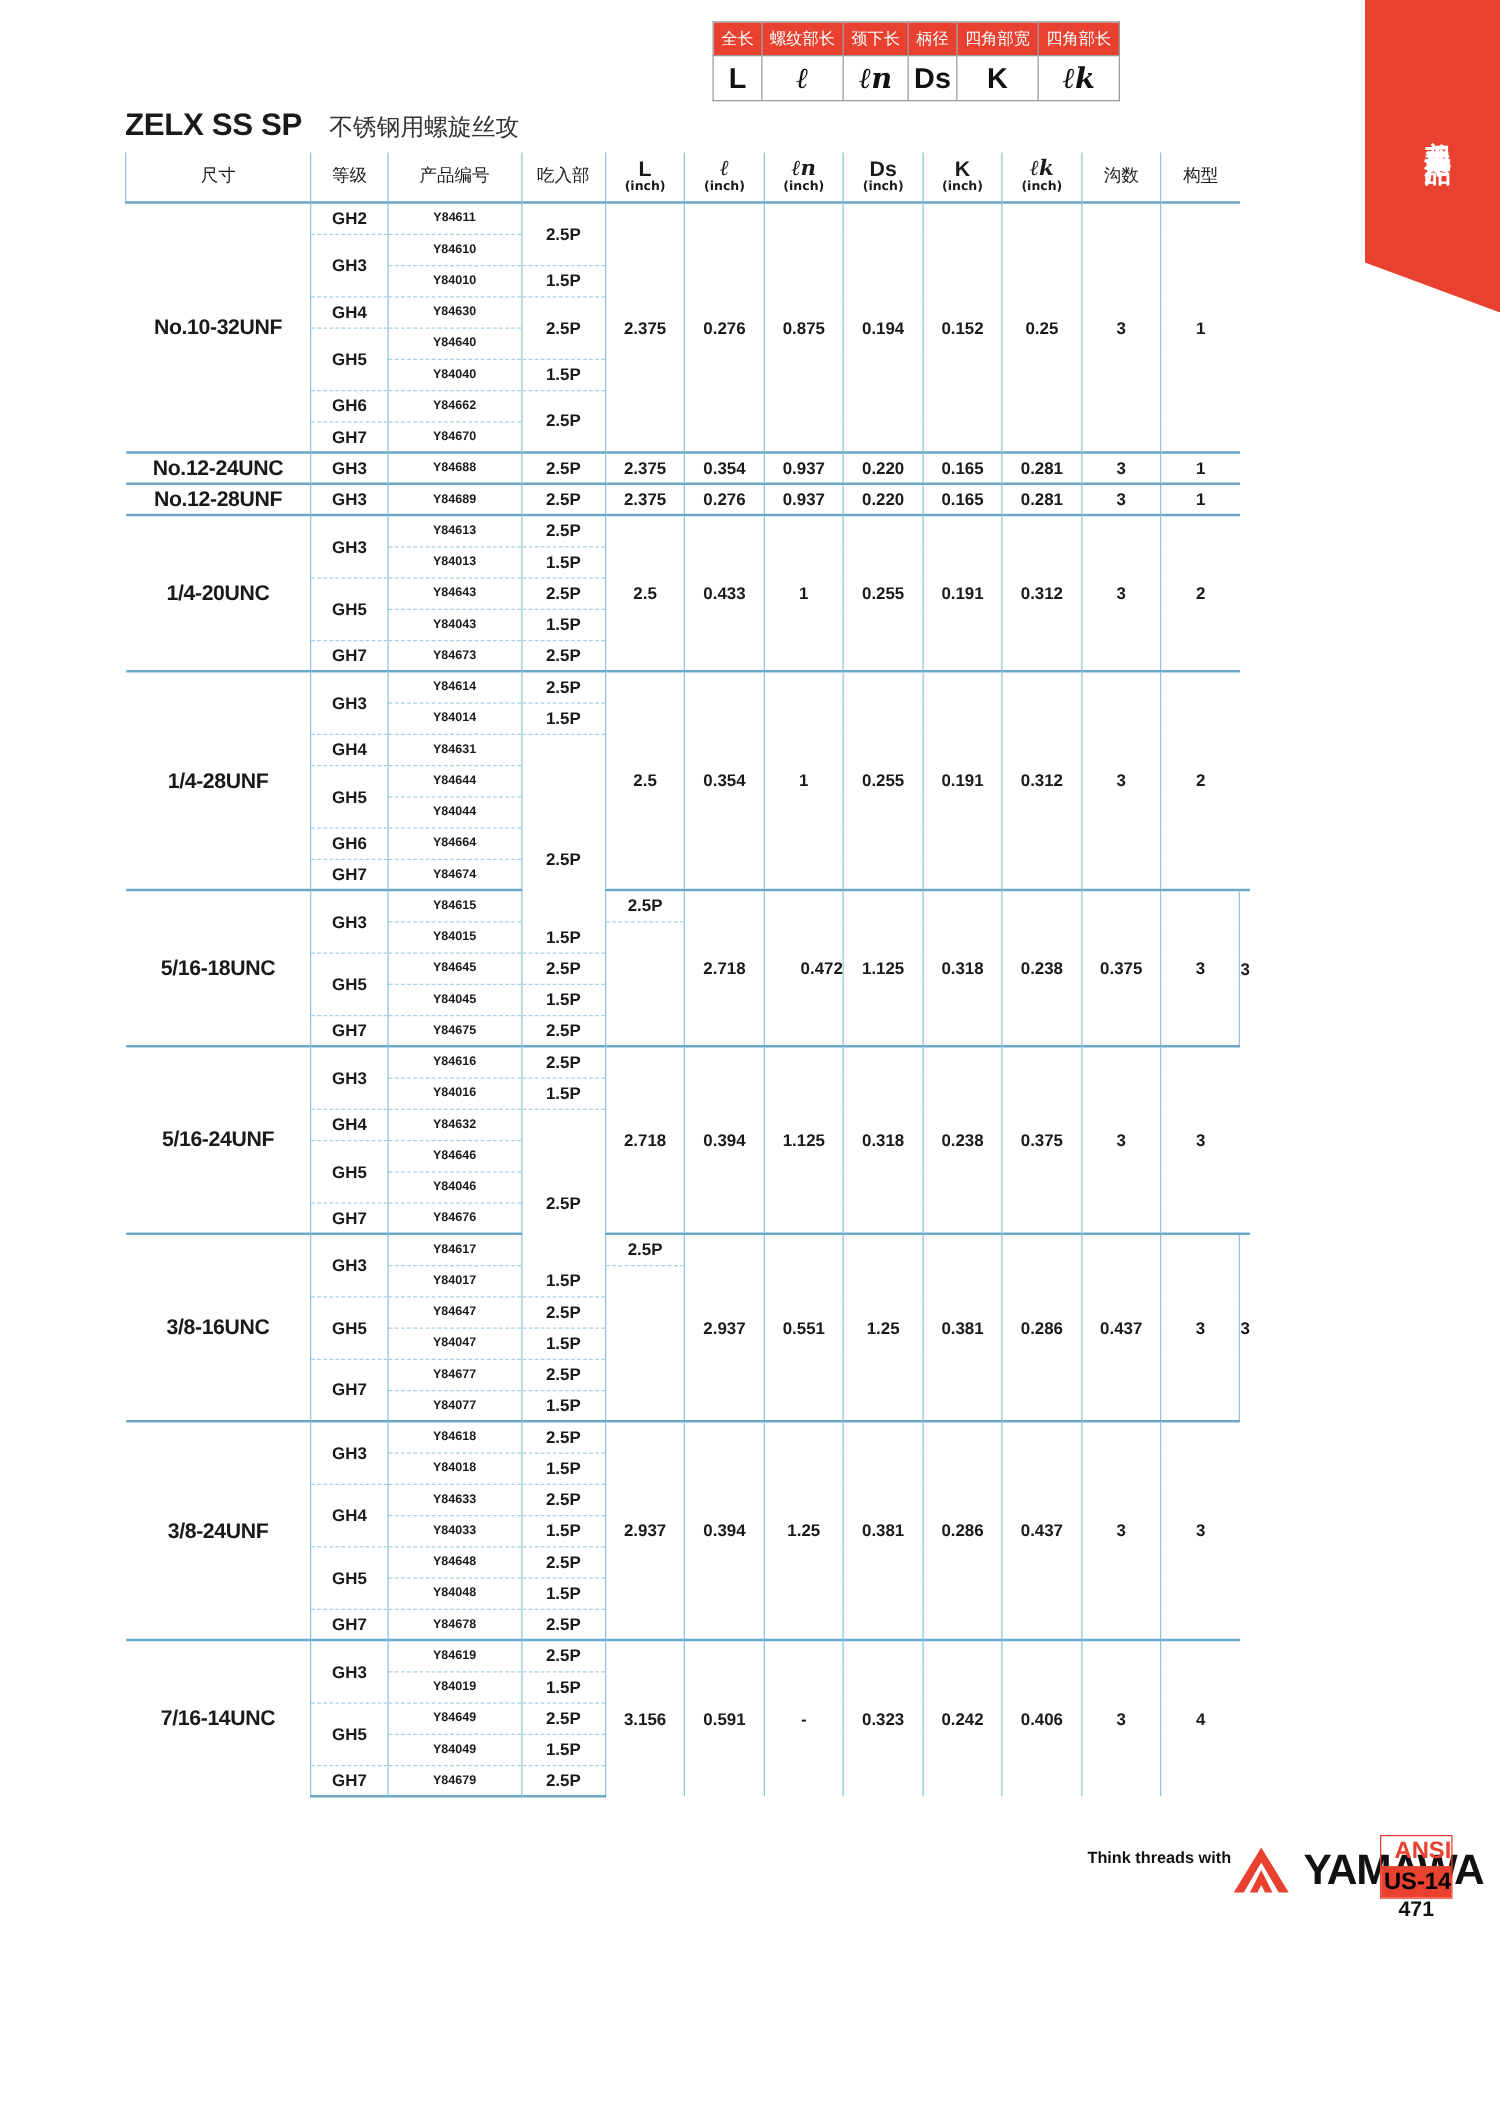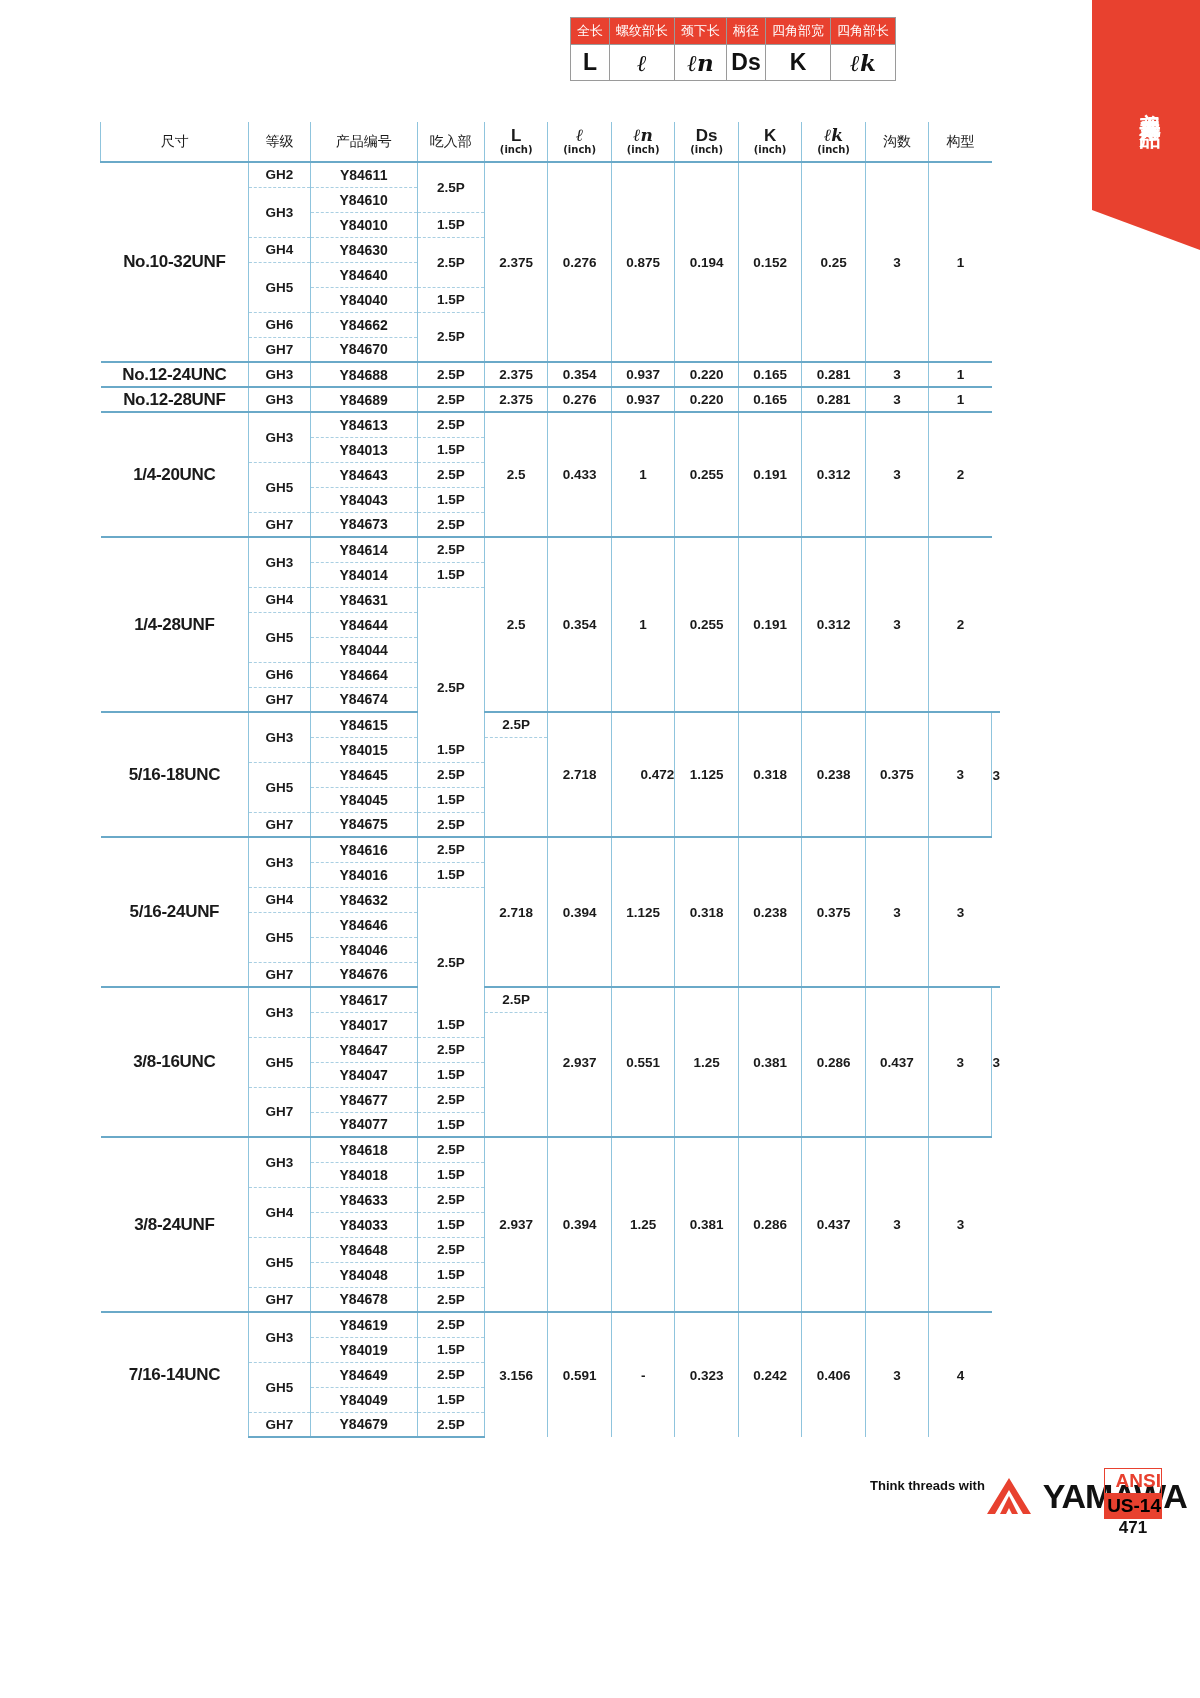--- a/index.html
+++ b/index.html
@@ -81,21 +81,21 @@
   .hdr-sym { font-size: 17px; font-weight: bold; font-family: "DejaVu Serif", serif; font-style: italic; display:block; line-height:1.05;}
   .hdr-sym.up { font-style: normal; font-family: "Liberation Sans", sans-serif; }
   .hdr-unit { font-size: 10px; font-weight: bold; display:block; line-height:1.2; }
 
   td.cell { height: 26px; font-weight: bold; font-size: 13.5px; }
   td.size {
     font-size: 17px; font-weight: bold; letter-spacing: -0.3px;
   }
   td.num { font-size: 13.5px; font-weight: bold; }
   td.grade, td.code, td.chamfer { font-weight: bold; }
-  td.code { font-size: 14px; }
+  td.code { font-size: 10px; }
 
   
   .dash-b { border-bottom: 1px dashed #a9cfe2; }
   .solid-top { border-top: 2px solid #6aa9c8; }
   .thick-b  { border-bottom: 2px solid #6aa9c8; }
   .nl { border-left: none !important; }
   .nr { border-right: none !important; }
 
   
   .footer-logo {
@@ -143,20 +143,24 @@
       <td class="lg-sym up">L</td>
       <td class="lg-sym">ℓ</td>
       <td class="lg-sym">ℓn</td>
       <td class="lg-sym up">Ds</td>
       <td class="lg-sym up">K</td>
       <td class="lg-sym">ℓk</td>
     </tr>
   </tbody>
     </table>
 
+  <div class="title-row">
+    <span class="title-main">ZELX SS SP</span>
+    <span class="title-sub">不锈钢用螺旋丝攻</span>
+  </div>
 
   <table class="main">
     <thead>
       <tr>
         <th style="width:150px">
             <span class="hdr-sym" style="font-size:14px;font-style:normal;font-family:'DejaVu Sans',sans-serif;font-weight:normal">尺寸</span>
           </th>
         <th style="width:62px">
             <span class="hdr-sym" style="font-size:14px;font-style:normal;font-family:'DejaVu Sans',sans-serif;font-weight:normal">等级</span>
           </th>

